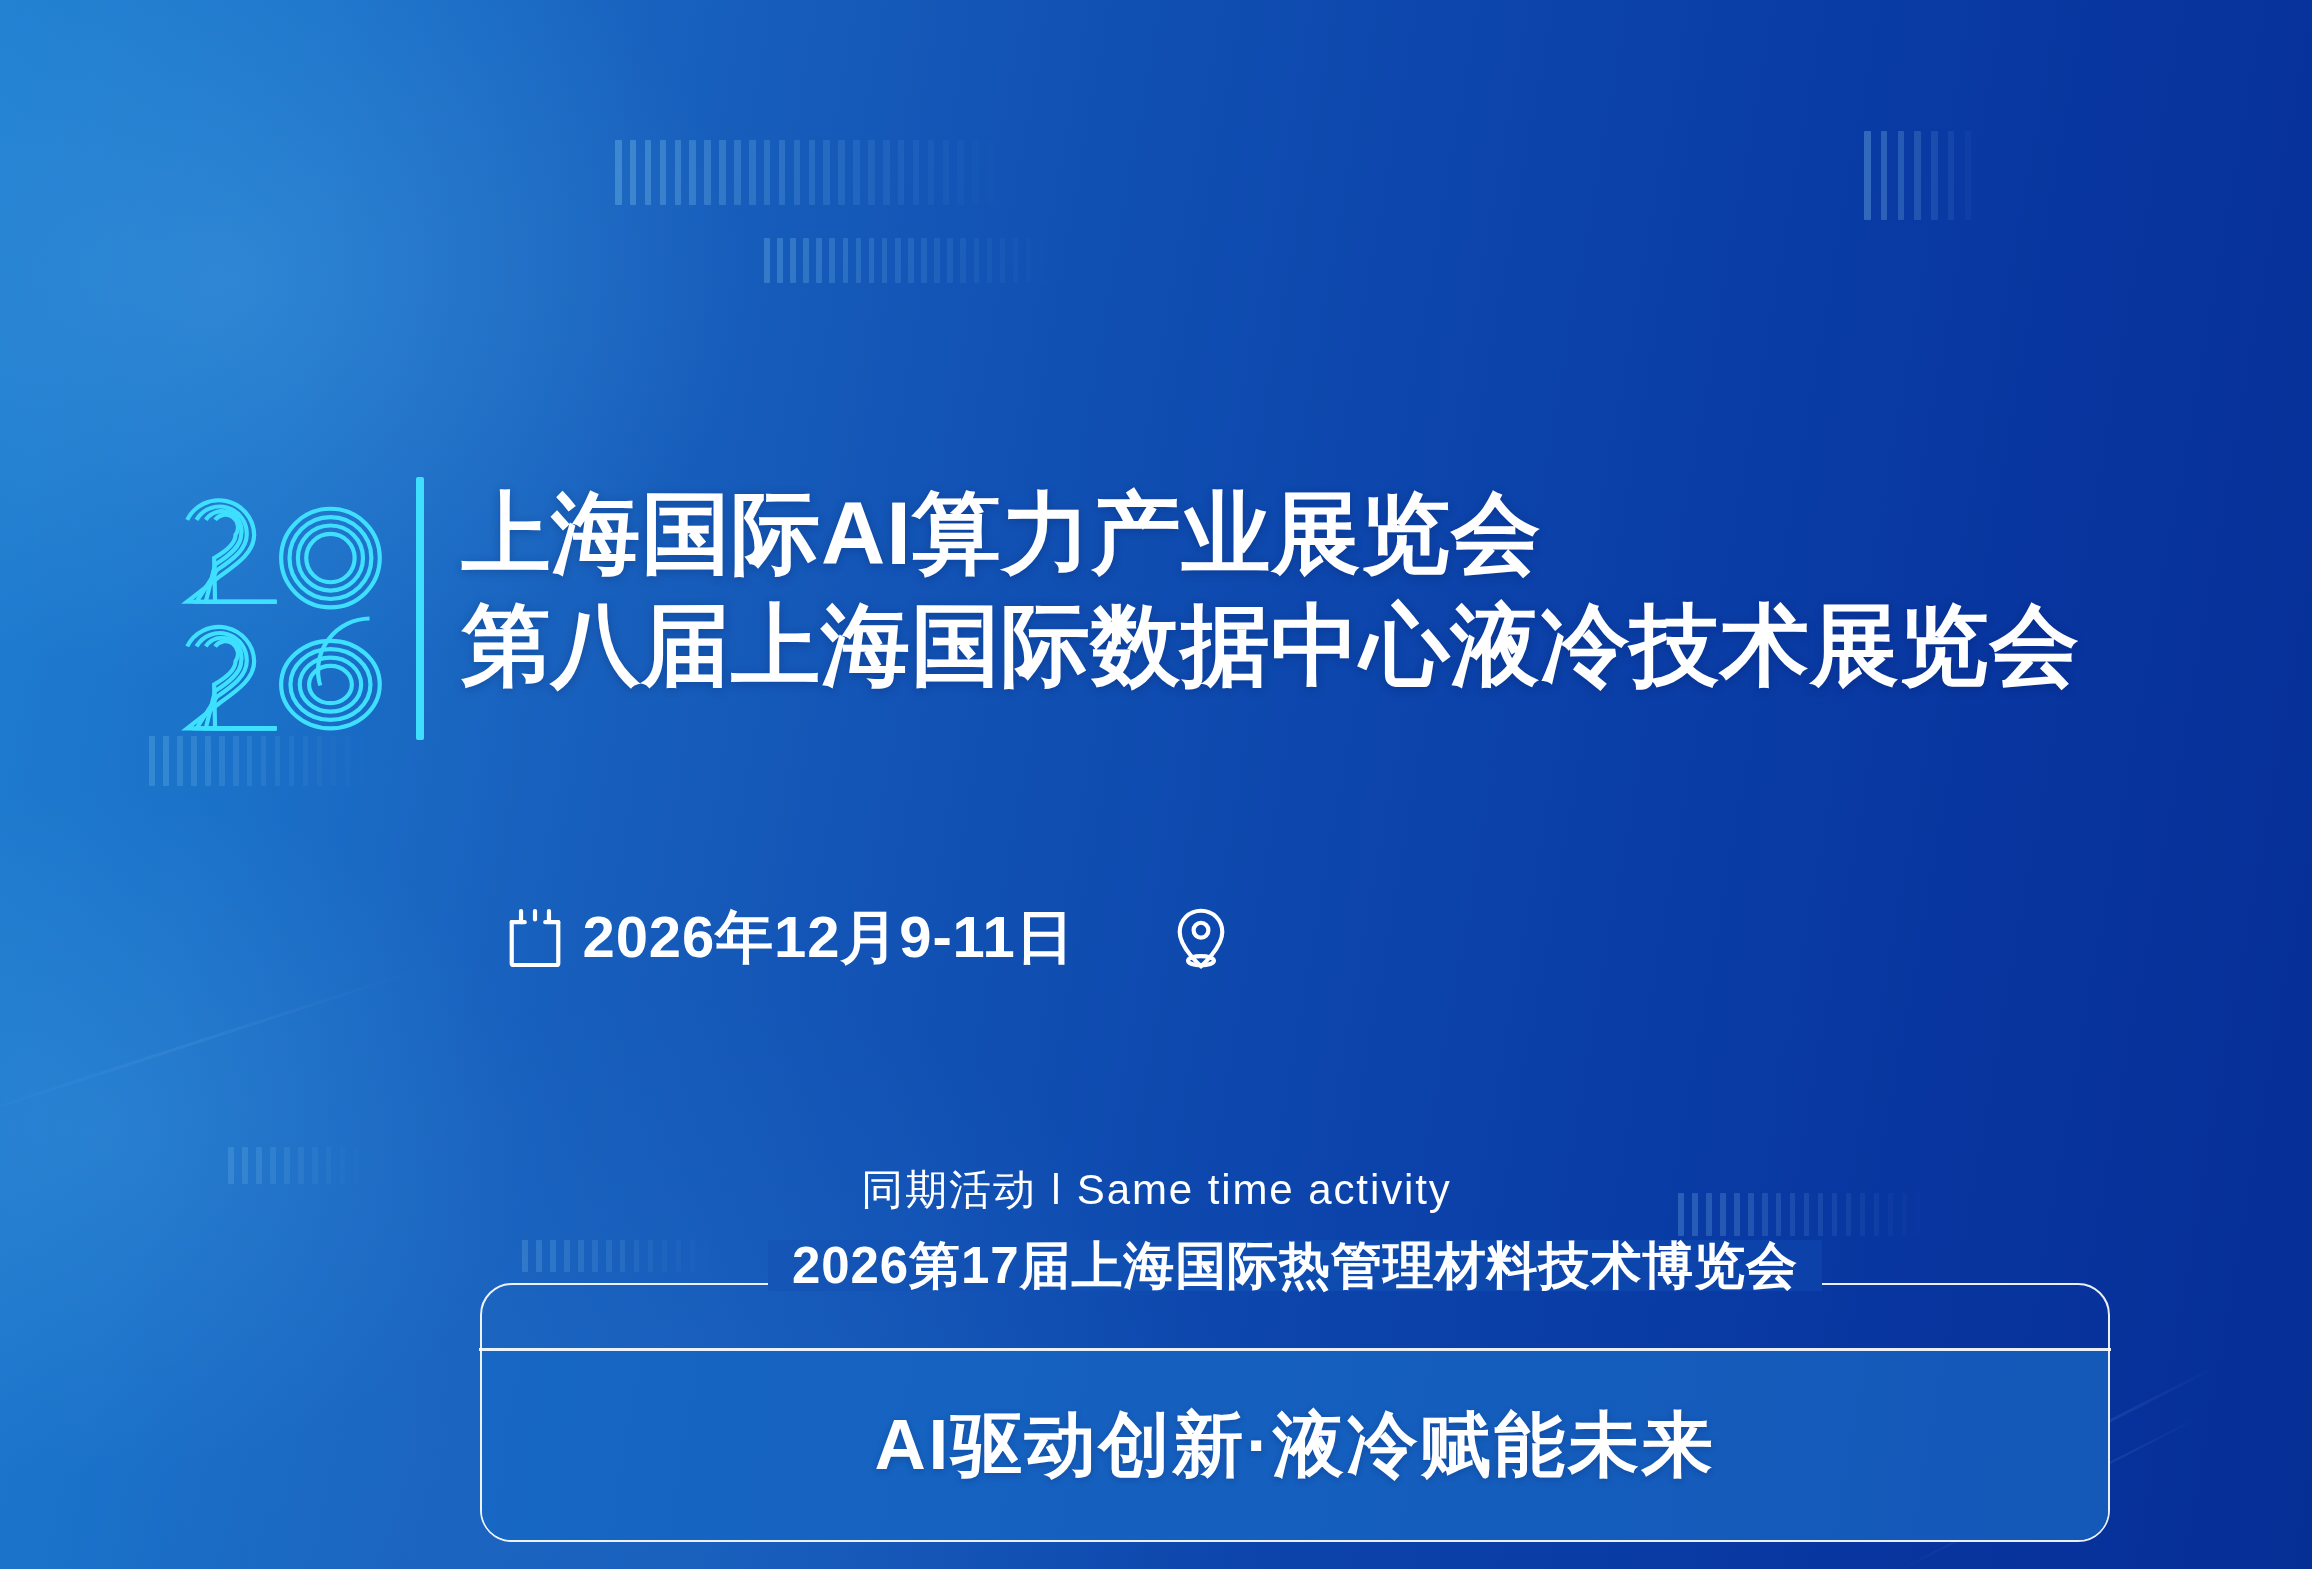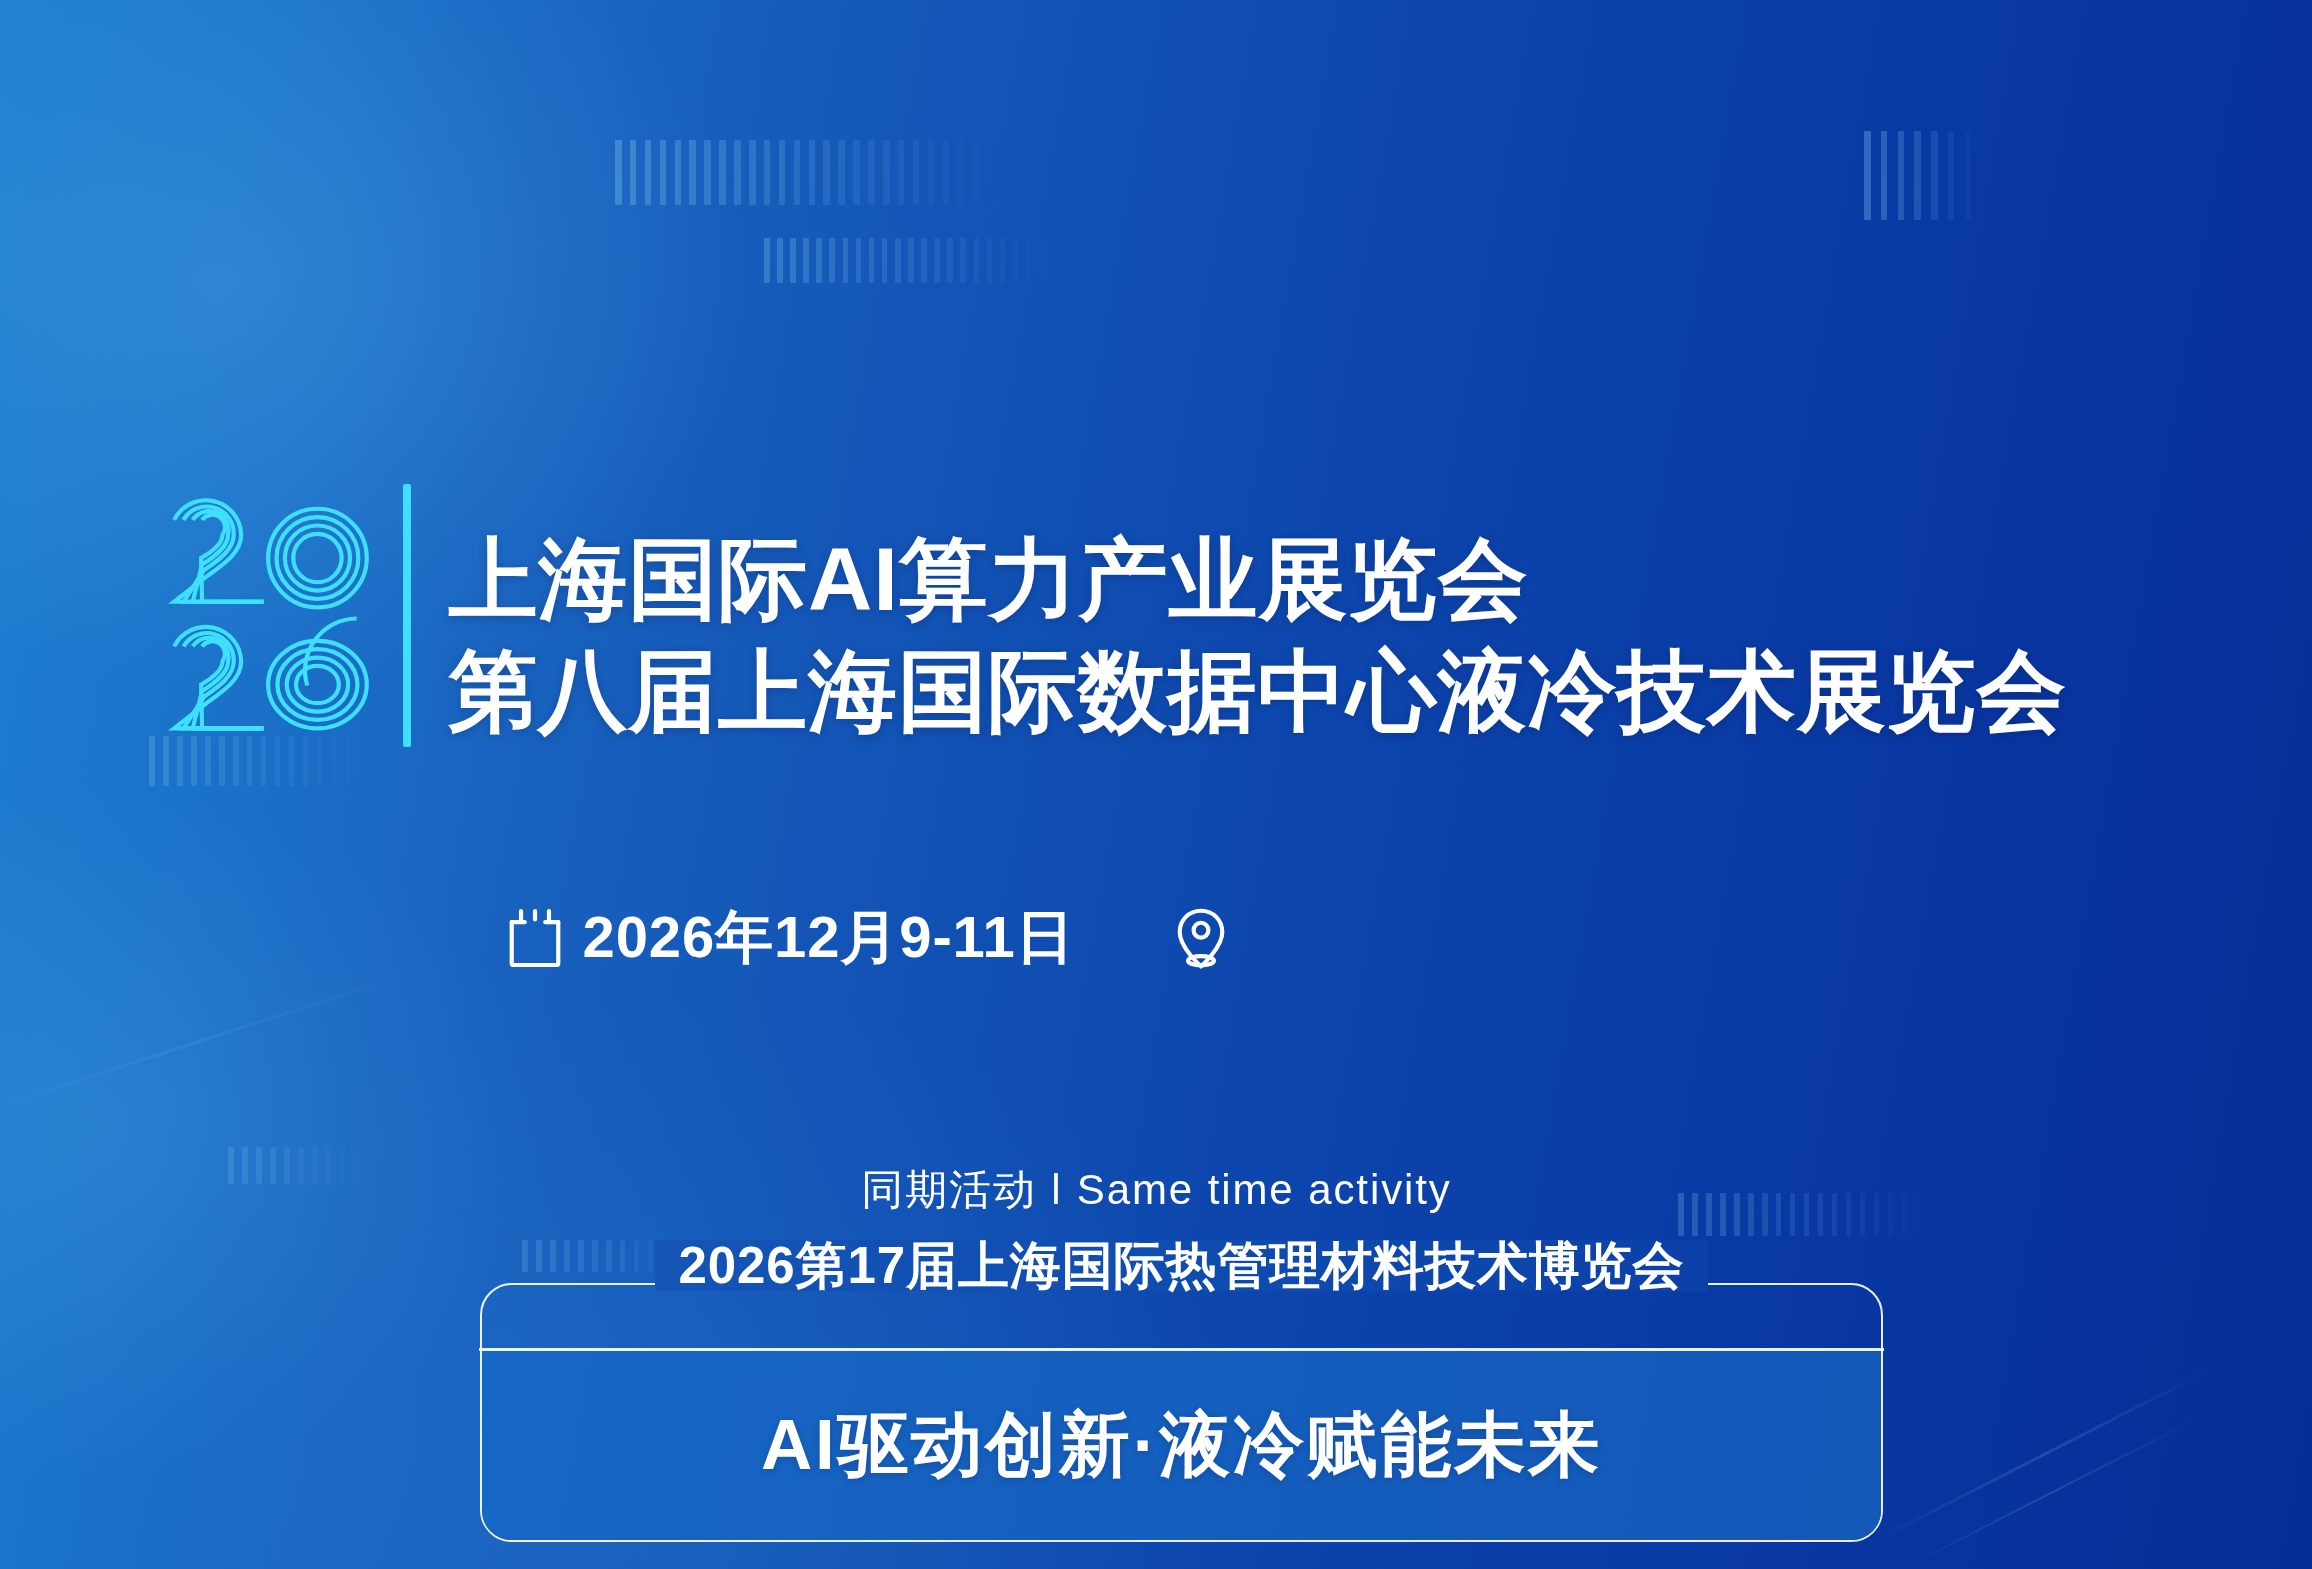--- a/index.html
+++ b/index.html
@@ -55,22 +55,22 @@
     font-size: 48px;
     font-weight: 700;
     letter-spacing: 10.3px;
     line-height: 1;
     font-family: "Liberation Sans", sans-serif;
   }
 
   
   #title-row {
     position:absolute;
-    left: 163px; top: 477px;
-    display:flex; align-items: flex-end;
+    left: 176px; top: 477px;
+    display:flex; align-items: flex-start;
   }
   #year-mark { flex: none; }
   #year-divider {
     flex:none;
     width: 8.4px;
     height: 263px;
     background: #3fe0ff;
     margin: 0 37px 0 26px;
     border-radius: 1.9px;
   }
@@ -111,21 +111,21 @@
     color:#ffffff;
     font-size: 42px;
     letter-spacing: 1.9px;
     font-weight: 400;
   }
 
   
   #box {
     position:absolute;
     left: 480px; top: 1283px;
-    width: 1403px; height: 259px;
+    width: 1630px; height: 259px;
     border: 2.8px solid rgba(255,255,255,0.92);
     border-radius: 32px;
     box-sizing: border-box;
   }
   #box-title {
     position:absolute;
     left:50%; transform: translateX(-50%);
     top: -45px;
     padding: 0 24px;
     white-space: nowrap;

